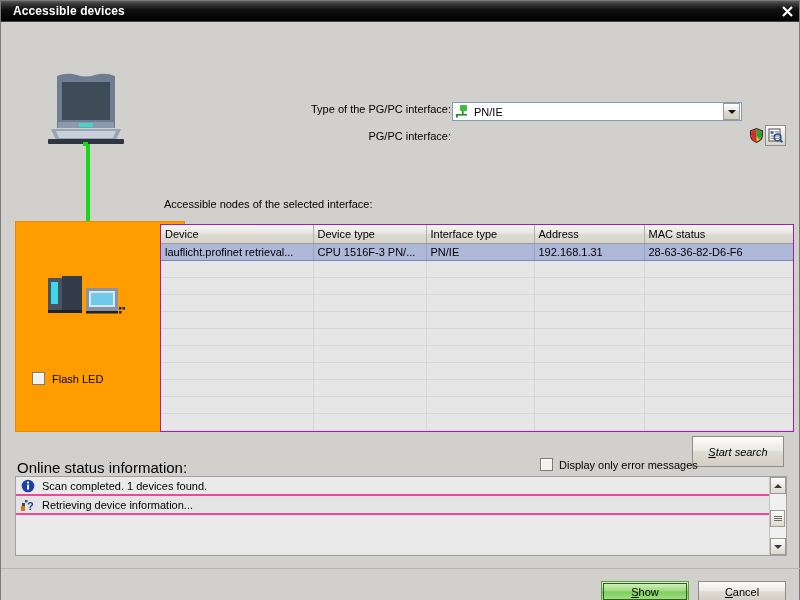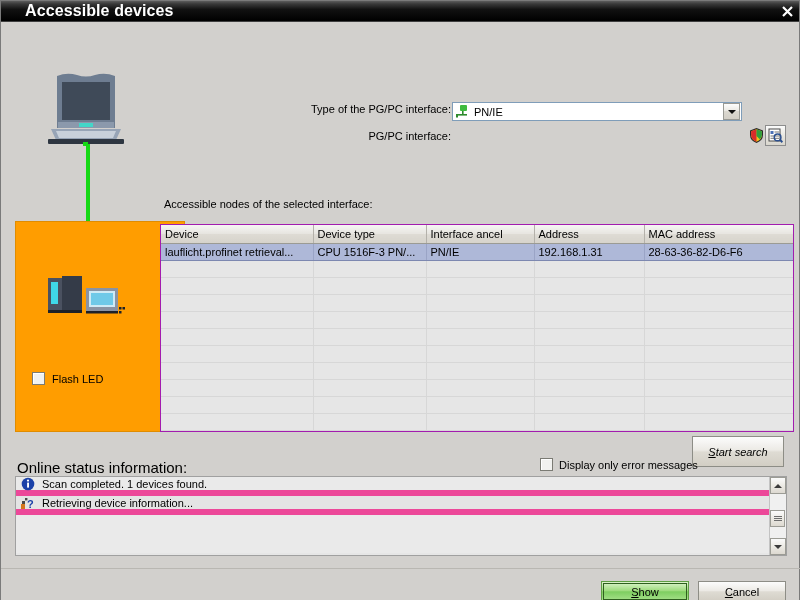--- a/index.html
+++ b/index.html
@@ -21,22 +21,22 @@
     position: relative;
     height: 21px;
     background: linear-gradient(to bottom, #5c5c5c 0%, #3a3a3a 14%, #111111 42%, #000000 100%);
     display: flex;
     align-items: center;
     border-bottom: 1px solid #3f3f3f;
   }
   .titlebar-text {
     color: #ffffff;
     font-weight: bold;
-    font-size: 16px;
-    padding-left: 24px;
+    font-size: 12px;
+    padding-left: 12px;
     letter-spacing: .1px;
     white-space: nowrap;
   }
   .close-btn {
     position: absolute;
     right: 2px; top: 1px;
     width: 19px; height: 18px;
     display: flex; align-items: center; justify-content: center;
     cursor: pointer;
   }
@@ -230,21 +230,21 @@
     background: #e6e6e6;
     border: 1px solid #a0a0a0;
     display: flex;
   }
   .status-list { flex: 1 1 auto; position: relative; }
   .status-item {
     height: 19px;
     display: flex;
     align-items: center;
     padding-left: 4px;
-    border-bottom: 6px solid #ec4899;
+    border-bottom: 2px solid #ec4899;
     background: #eaeaea;
   }
   .status-item:nth-child(even) { background: #e4e4e4; }
   .status-item .st-icon {
     width: 16px; height: 16px;
     flex: 0 0 auto;
     display:flex;align-items:center;justify-content:center;
     margin-right: 6px;
   }
   .status-item .st-text { font-size: 11px; color: #000; white-space: nowrap; }
@@ -388,23 +388,23 @@
           <col style="width:152px">
             <col style="width:113px">
             <col style="width:108px">
             <col style="width:110px">
             <col style="width:149px">
         </colgroup>
         <thead>
           <tr>
             <th>Device</th>
             <th>Device type</th>
-            <th>Interface ancel</th>
+            <th>Interface type</th>
             <th>Address</th>
-            <th>MAC address</th>
+            <th>MAC status</th>
           </tr>
         </thead>
         <tbody id="table-body">
             <tr class="data-row">
               <td>lauflicht.profinet retrieval...</td>
               <td>CPU 1516F-3 PN/...</td>
               <td>PN/IE</td>
               <td>192.168.1.31</td>
               <td>28-63-36-82-D6-F6</td>
             </tr>

